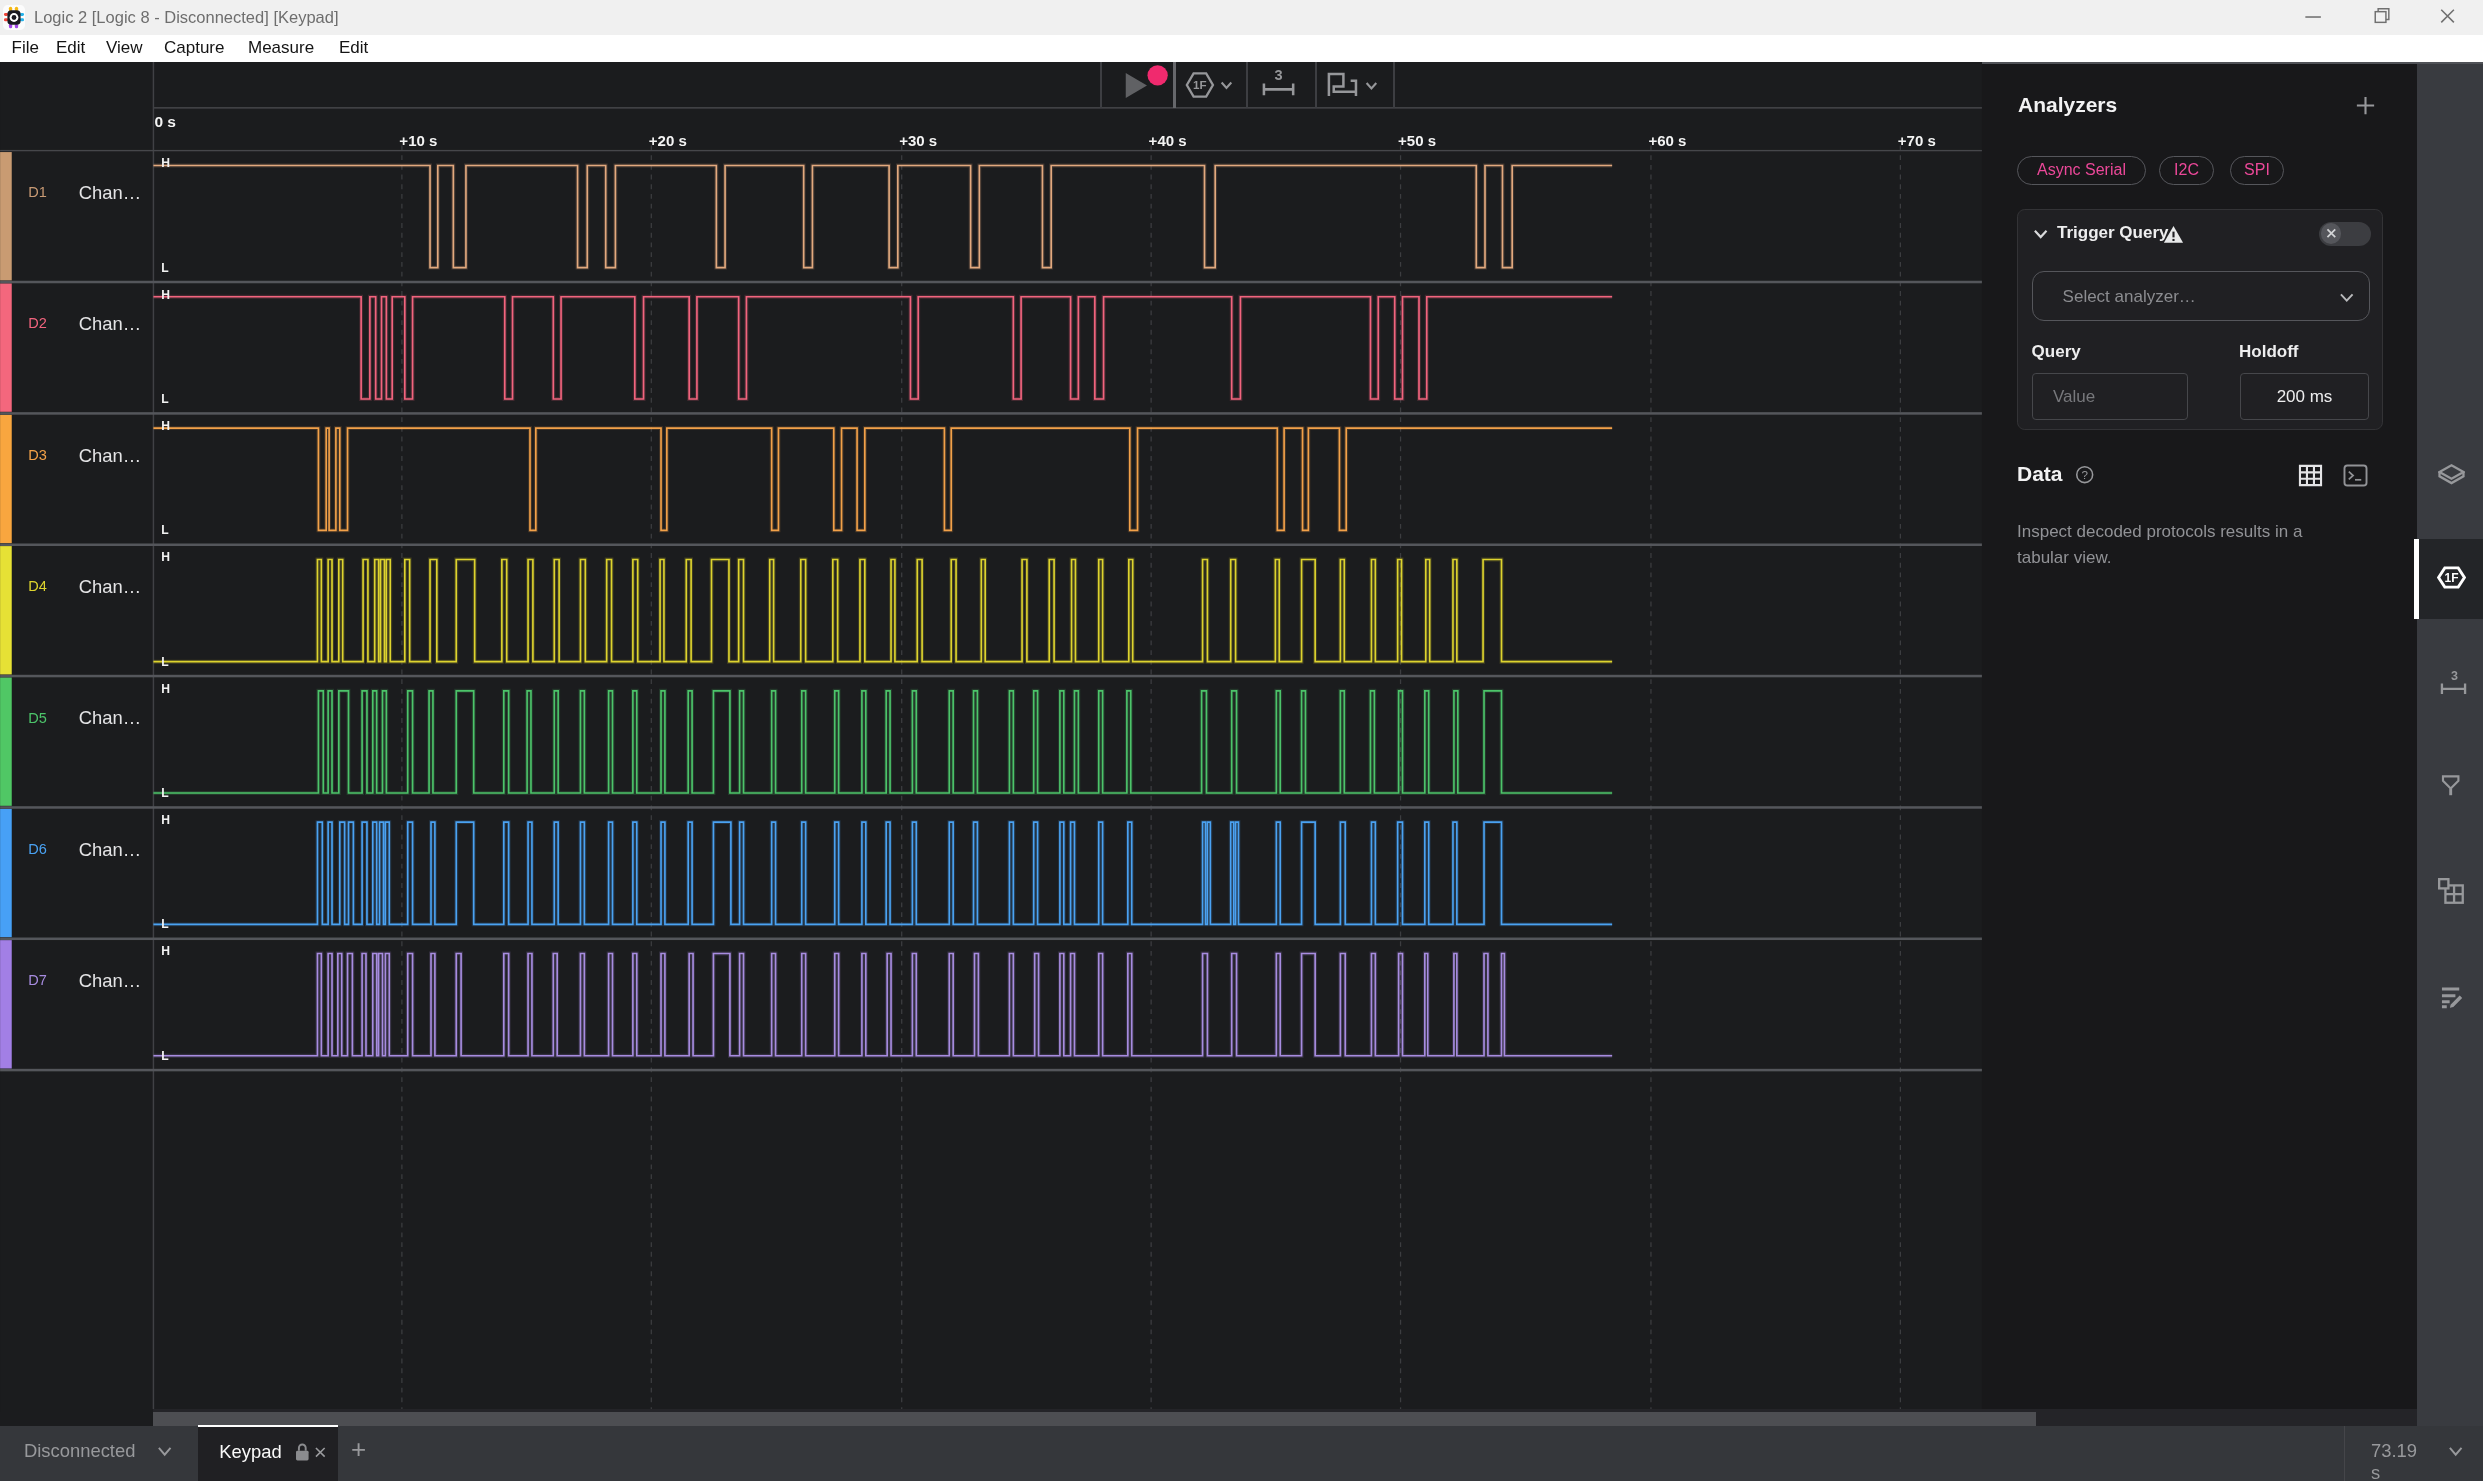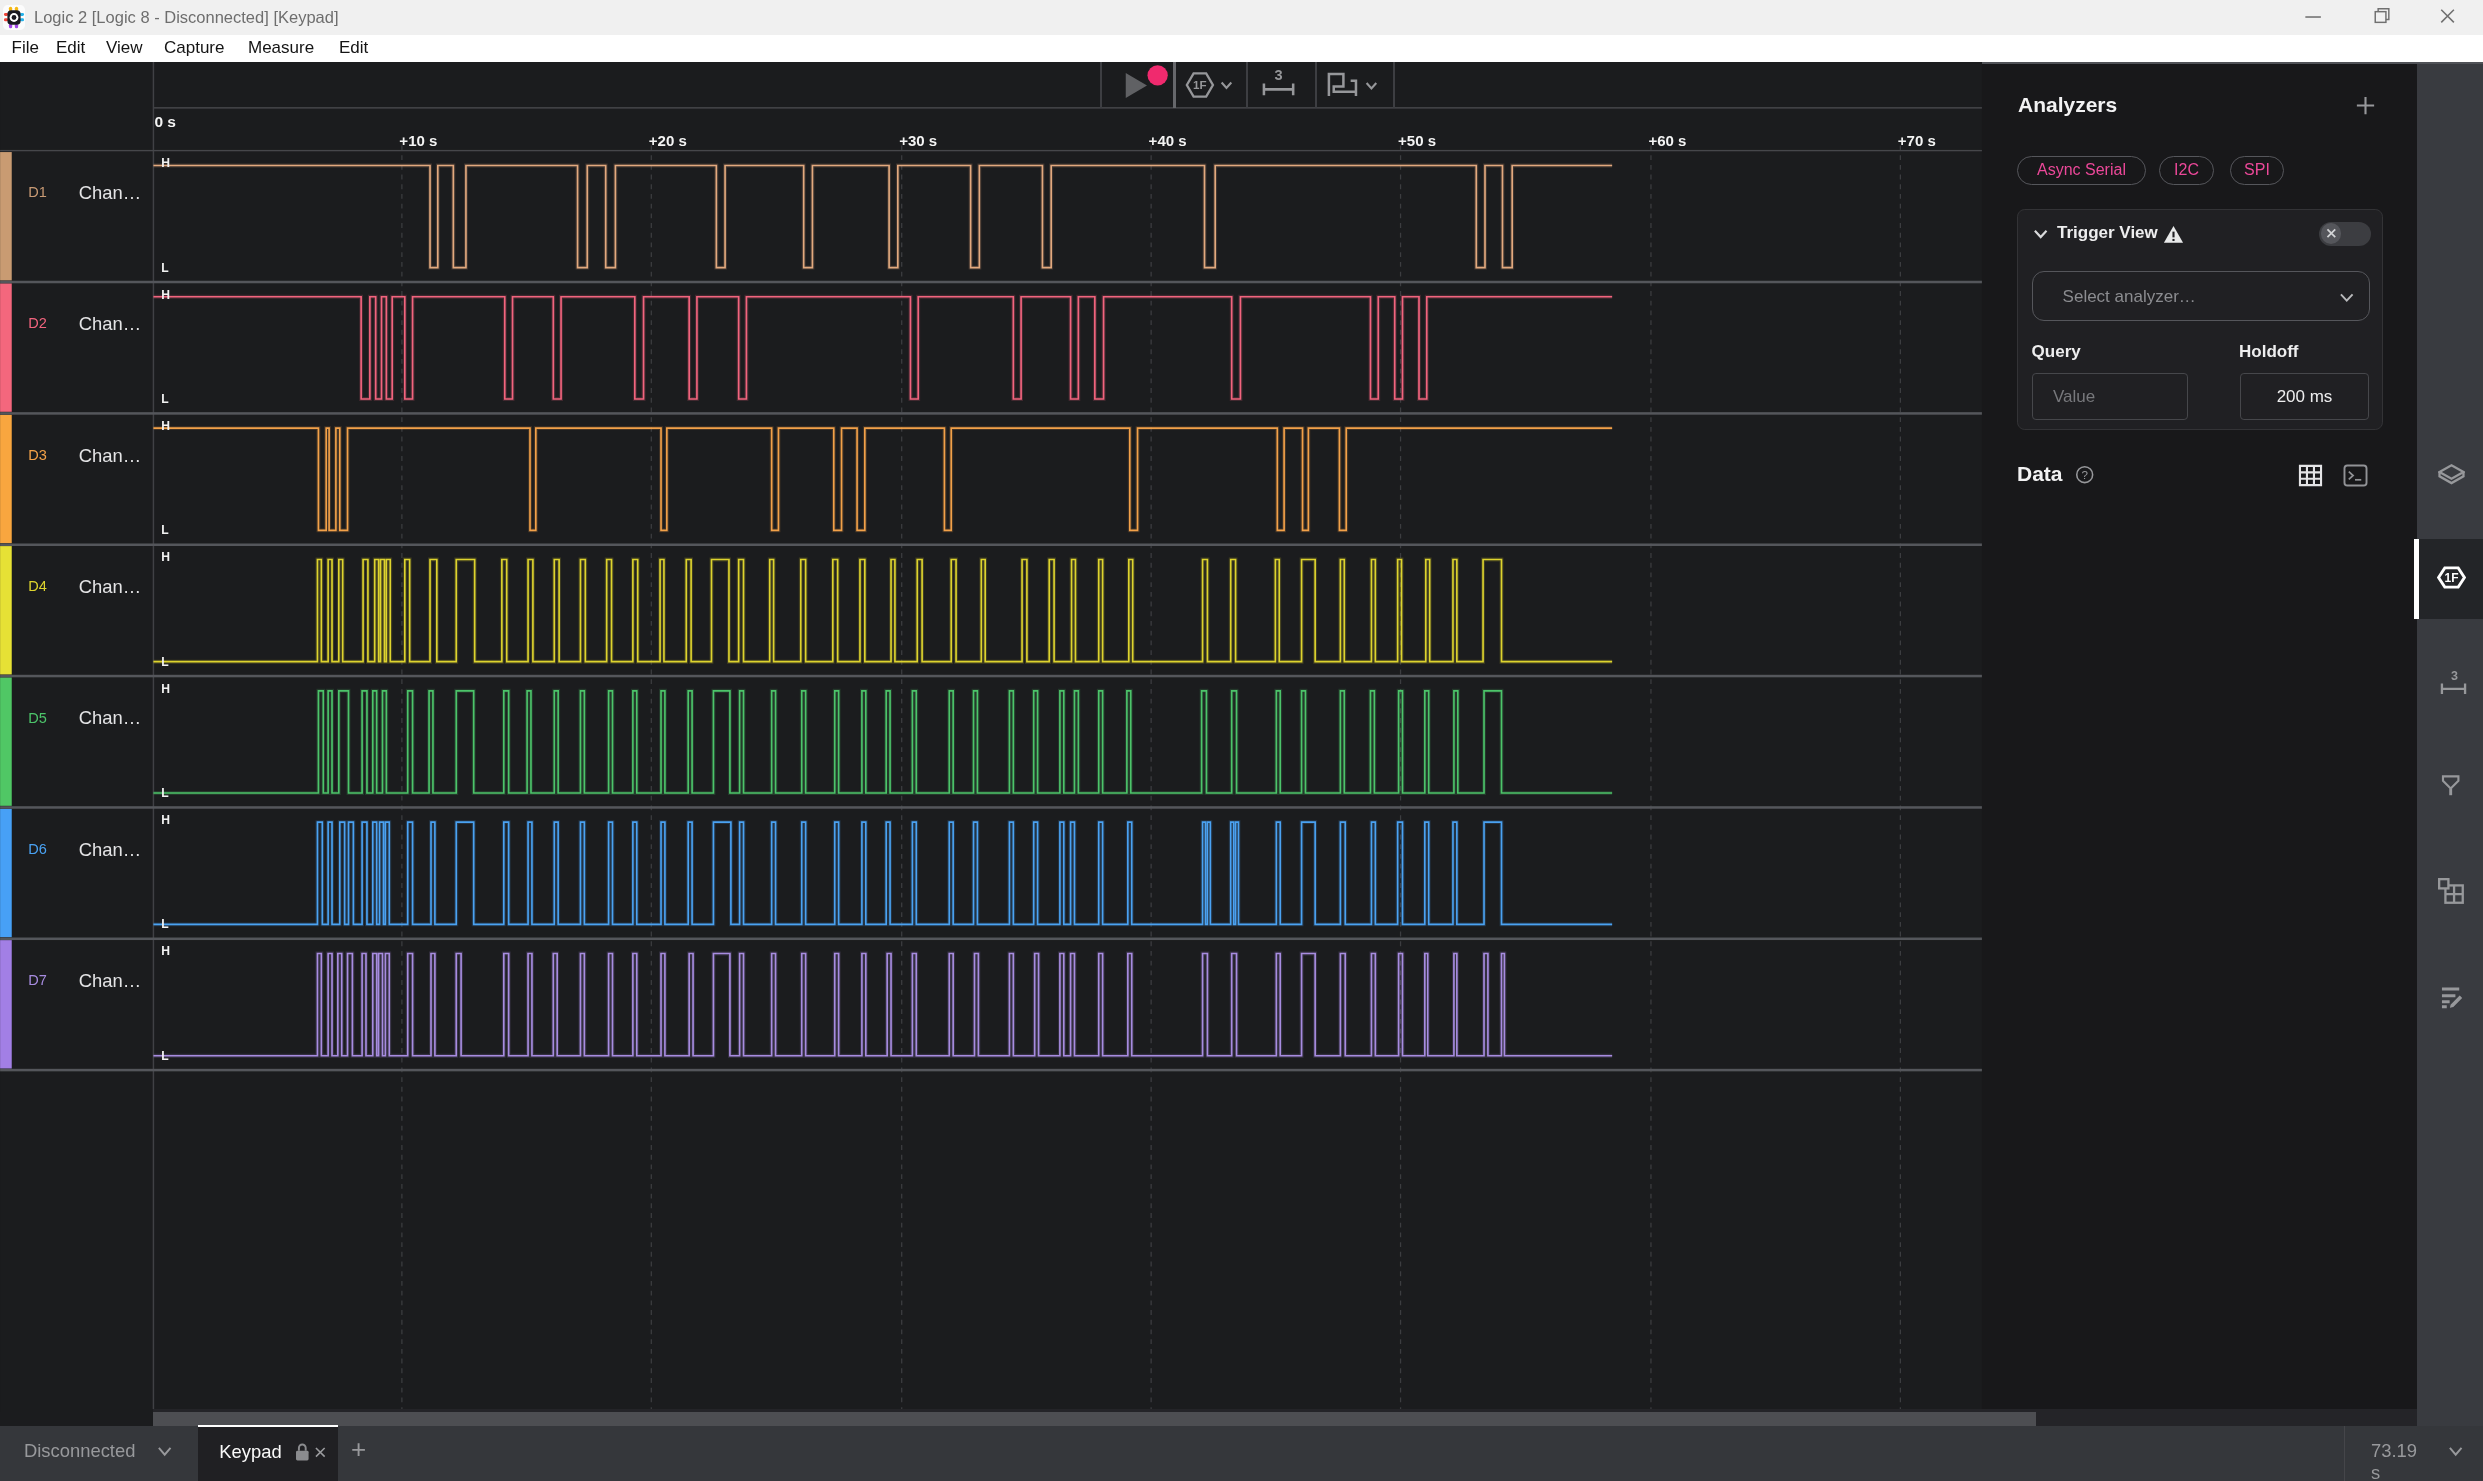--- a/index.html
+++ b/index.html
@@ -181,21 +181,21 @@
 <svg style="position:absolute;left:372px;top:32px" width="23" height="23" viewBox="0 0 24 24">
 <path d="M12 3 L12 21 M3 12 L21 12" stroke="#97989b" stroke-width="2.2"></path>
       </svg>
 <div class="pill" style="left:35px;width:129px;">Async Serial</div>
 <div class="pill" style="left:177px;width:55px;">I2C</div>
 <div class="pill" style="left:248px;width:54px;">SPI</div>
 <div id="tcard">
 <svg style="position:absolute;left:12.6px;top:13.6px" width="19.4" height="19.4" viewBox="0 0 20 20">
 <path d="M4 7 L10 13.5 L16 7" fill="none" stroke="#d9dadc" stroke-width="2.2"></path>
         </svg>
-<div class="lbl" style="left:39px;top:12.6px;">Trigger View</div>
+<div class="lbl" style="left:39px;top:12.6px;">Trigger Query</div>
 <svg style="position:absolute;left:144px;top:12.6px" width="23" height="23" viewBox="0 0 24 24">
 <path d="M12 3 L22 20.5 L2 20.5 Z" fill="#e8e9ea"></path>
 <rect x="10.9" y="9" width="2.2" height="6" fill="#202023"></rect>
 <rect x="10.9" y="16.6" width="2.2" height="2.2" fill="#202023"></rect>
         </svg>
 <div style="position:absolute;left:301px;top:11.6px;width:52px;height:24px;background:#3c3d41;border-radius:12.6px;">
 <div style="position:absolute;left:1.9px;top:1.9px;width:20.4px;height:20.4px;background:#55565b;border-radius:50%;"></div>
 <svg style="position:absolute;left:6.8px;top:6.8px" width="10.7" height="10.7" viewBox="0 0 11 11">
             <path d="M1.5 1.5 L9.5 9.5 M9.5 1.5 L1.5 9.5" stroke="#d3d4d6" stroke-width="1.8"></path>
           </svg>
@@ -214,20 +214,21 @@
 <text x="10" y="14.5" font-size="12" fill="#97989b" text-anchor="middle" font-family="Liberation Sans">?</text>
       </svg>
 <svg style="position:absolute;left:316px;top:402px" width="25" height="23" viewBox="0 0 26 24">
 <path d="M2 2 H24 V22 H2 Z M2 8.7 H24 M2 15.4 H24 M9.3 2 V22 M16.6 2 V22" fill="none" stroke="#e4e4e6" stroke-width="2.2"></path>
       </svg>
 <svg style="position:absolute;left:361px;top:402px" width="25" height="23" viewBox="0 0 26 24">
 <rect x="1.5" y="1.5" width="23" height="21" rx="3" fill="none" stroke="#919296" stroke-width="2"></rect>
 <path d="M6 8 L10.5 12 L6 16" fill="none" stroke="#919296" stroke-width="1.8"></path>
 <path d="M12.5 16.5 H19" stroke="#919296" stroke-width="1.8"></path>
       </svg>
+<div id="inspect">Inspect decoded protocols results in a tabular view.</div>
 </div>
 <div id="sidebar"></div>
 <div id="sideactive">
       <div class="bar"></div>
     </div>
 <svg class="sicon" style="left:2438px;top:462px" width="27" height="23" viewBox="0 0 28 24">
 <path d="M1.5 10.5 L14 3.5 L26.5 10.5 L14 17.5 Z" fill="none" stroke="#97989b" stroke-width="2.4"></path>
 <path d="M1.5 10.5 V15 L14 22 L26.5 15 V10.5" fill="none" stroke="#97989b" stroke-width="2.4"></path>
 </svg>
 <svg class="sicon" style="left:2437px;top:566px" width="29" height="23" viewBox="0 0 30 24">

